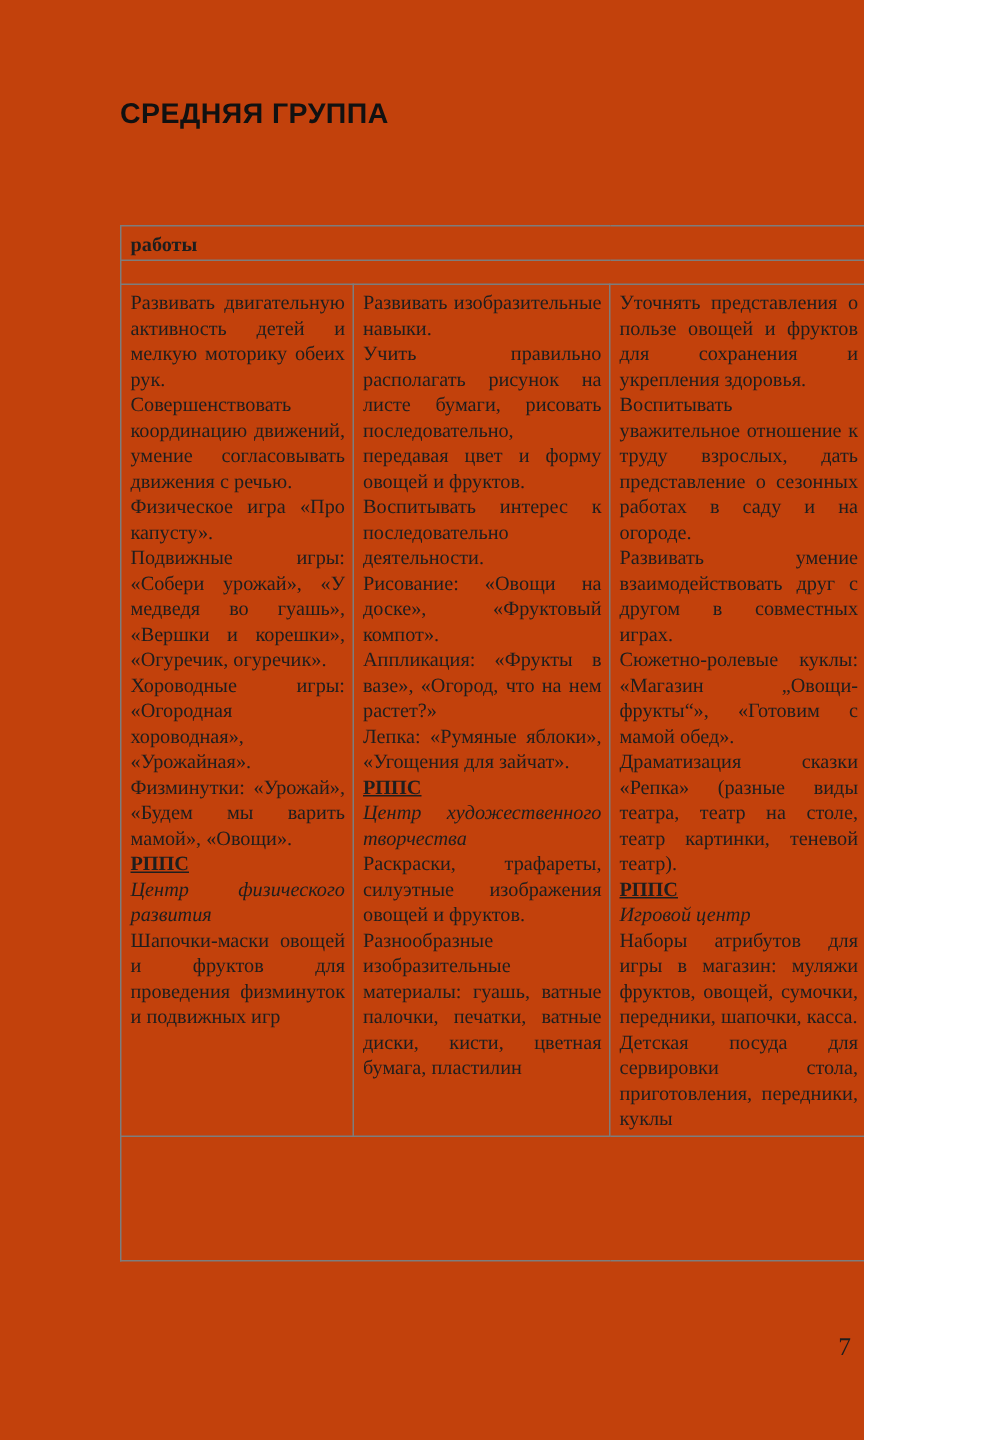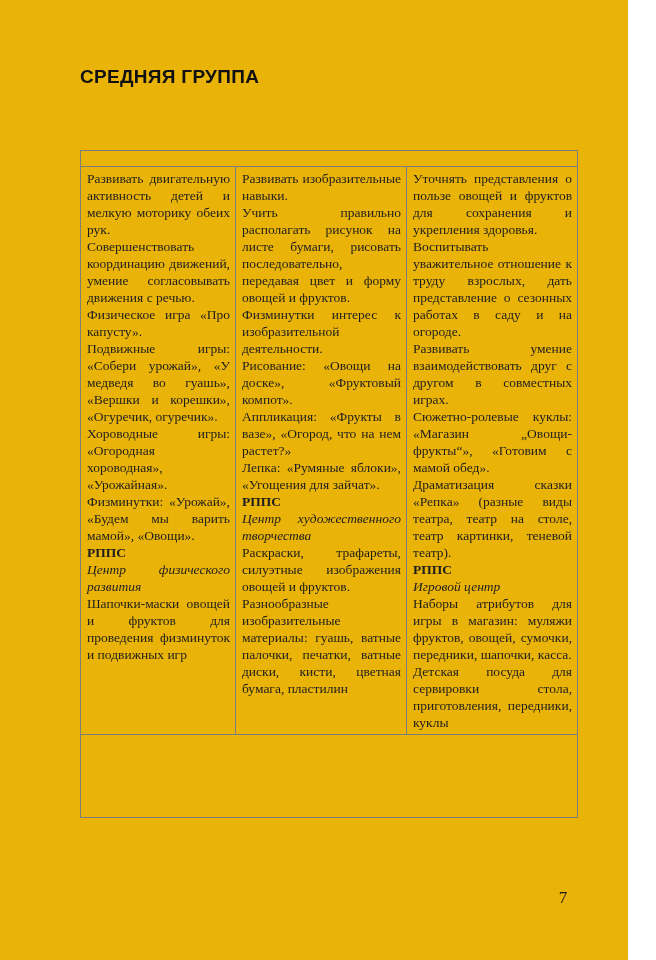--- a/index.html
+++ b/index.html
@@ -6,24 +6,24 @@
     margin: 0;
     padding: 0;
     width: 656px;
     height: 960px;
     background: #ffffff;
     font-family: "Liberation Serif", serif;
     color: #1e1e1e;
   }
   .page {
     position: relative;
-    width: 628px;
+    width: 576px;
     height: 960px;
     overflow: hidden;
-    background: #eab308;
+    background: #c2410c;
   }
   .title {
     position: absolute;
     left: 80px;
     top: 66px;
     margin: 0;
     font-family: "Liberation Sans", sans-serif;
     font-weight: bold;
     font-size: 19px;
     letter-spacing: 0.3px;
@@ -85,20 +85,21 @@
     padding: 3px 5px 3px 6px;
   }
   .row-bottom td { height: 82px; }
   .para {
     margin: 0;
     text-align: justify;
   }
   .para.bold {
     font-weight: bold;
     text-align: left;
+    text-decoration: underline;
   }
   .para.bold-italic {
     font-weight: normal;
     font-style: italic;
   }
   .page-number {
     position: absolute;
     left: 548px;
     top: 888px;
     width: 30px;
@@ -115,39 +116,42 @@
   <h1 class="title">СРЕДНЯЯ ГРУППА</h1>
 
 
   <table class="main-table">
     <colgroup>
       <col style="width:155px">
       <col style="width:171px">
       <col style="width:171px">
     </colgroup>
     <tbody>
+      <tr class="row-cont">
+        <td colspan="3">работы</td>
+      </tr>
       <tr class="row-spacer">
         <td colspan="3"></td>
       </tr>
       <tr class="row-content">
         <td>
             <p class="para">Развивать двигательную активность детей и мелкую моторику обеих рук.</p>
             <p class="para">Совершенствовать координацию движений, умение согласовывать движения с речью.</p>
             <p class="para">Физическое игра «Про капусту».</p>
             <p class="para">Подвижные игры: «Собери урожай», «У медведя во гуашь», «Вершки и корешки», «Огуречик, огуречик».</p>
             <p class="para">Хороводные игры: «Огородная хороводная», «Урожайная».</p>
             <p class="para">Физминутки: «Урожай», «Будем мы варить мамой», «Овощи».</p>
             <p class="para bold">РППС</p>
             <p class="para bold-italic">Центр физического развития</p>
             <p class="para">Шапочки-маски овощей и фруктов для проведения физминуток и подвижных игр</p>
           </td>
         <td>
             <p class="para">Развивать изобразительные навыки.</p>
             <p class="para">Учить правильно располагать рисунок на листе бумаги, рисовать последовательно, передавая цвет и форму овощей и фруктов.</p>
-            <p class="para">Физминутки интерес к изобразительной деятельности.</p>
+            <p class="para">Воспитывать интерес к последовательно деятельности.</p>
             <p class="para">Рисование: «Овощи на доске», «Фруктовый компот».</p>
             <p class="para">Аппликация: «Фрукты в вазе», «Огород, что на нем растет?»</p>
             <p class="para">Лепка: «Румяные яблоки», «Угощения для зайчат».</p>
             <p class="para bold">РППС</p>
             <p class="para bold-italic">Центр художественного творчества</p>
             <p class="para">Раскраски, трафареты, силуэтные изображения овощей и фруктов.</p>
             <p class="para">Разнообразные изобразительные материалы: гуашь, ватные палочки, печатки, ватные диски, кисти, цветная бумага, пластилин</p>
           </td>
         <td>
             <p class="para">Уточнять представления о пользе овощей и фруктов для сохранения и укрепления здоровья.</p>

